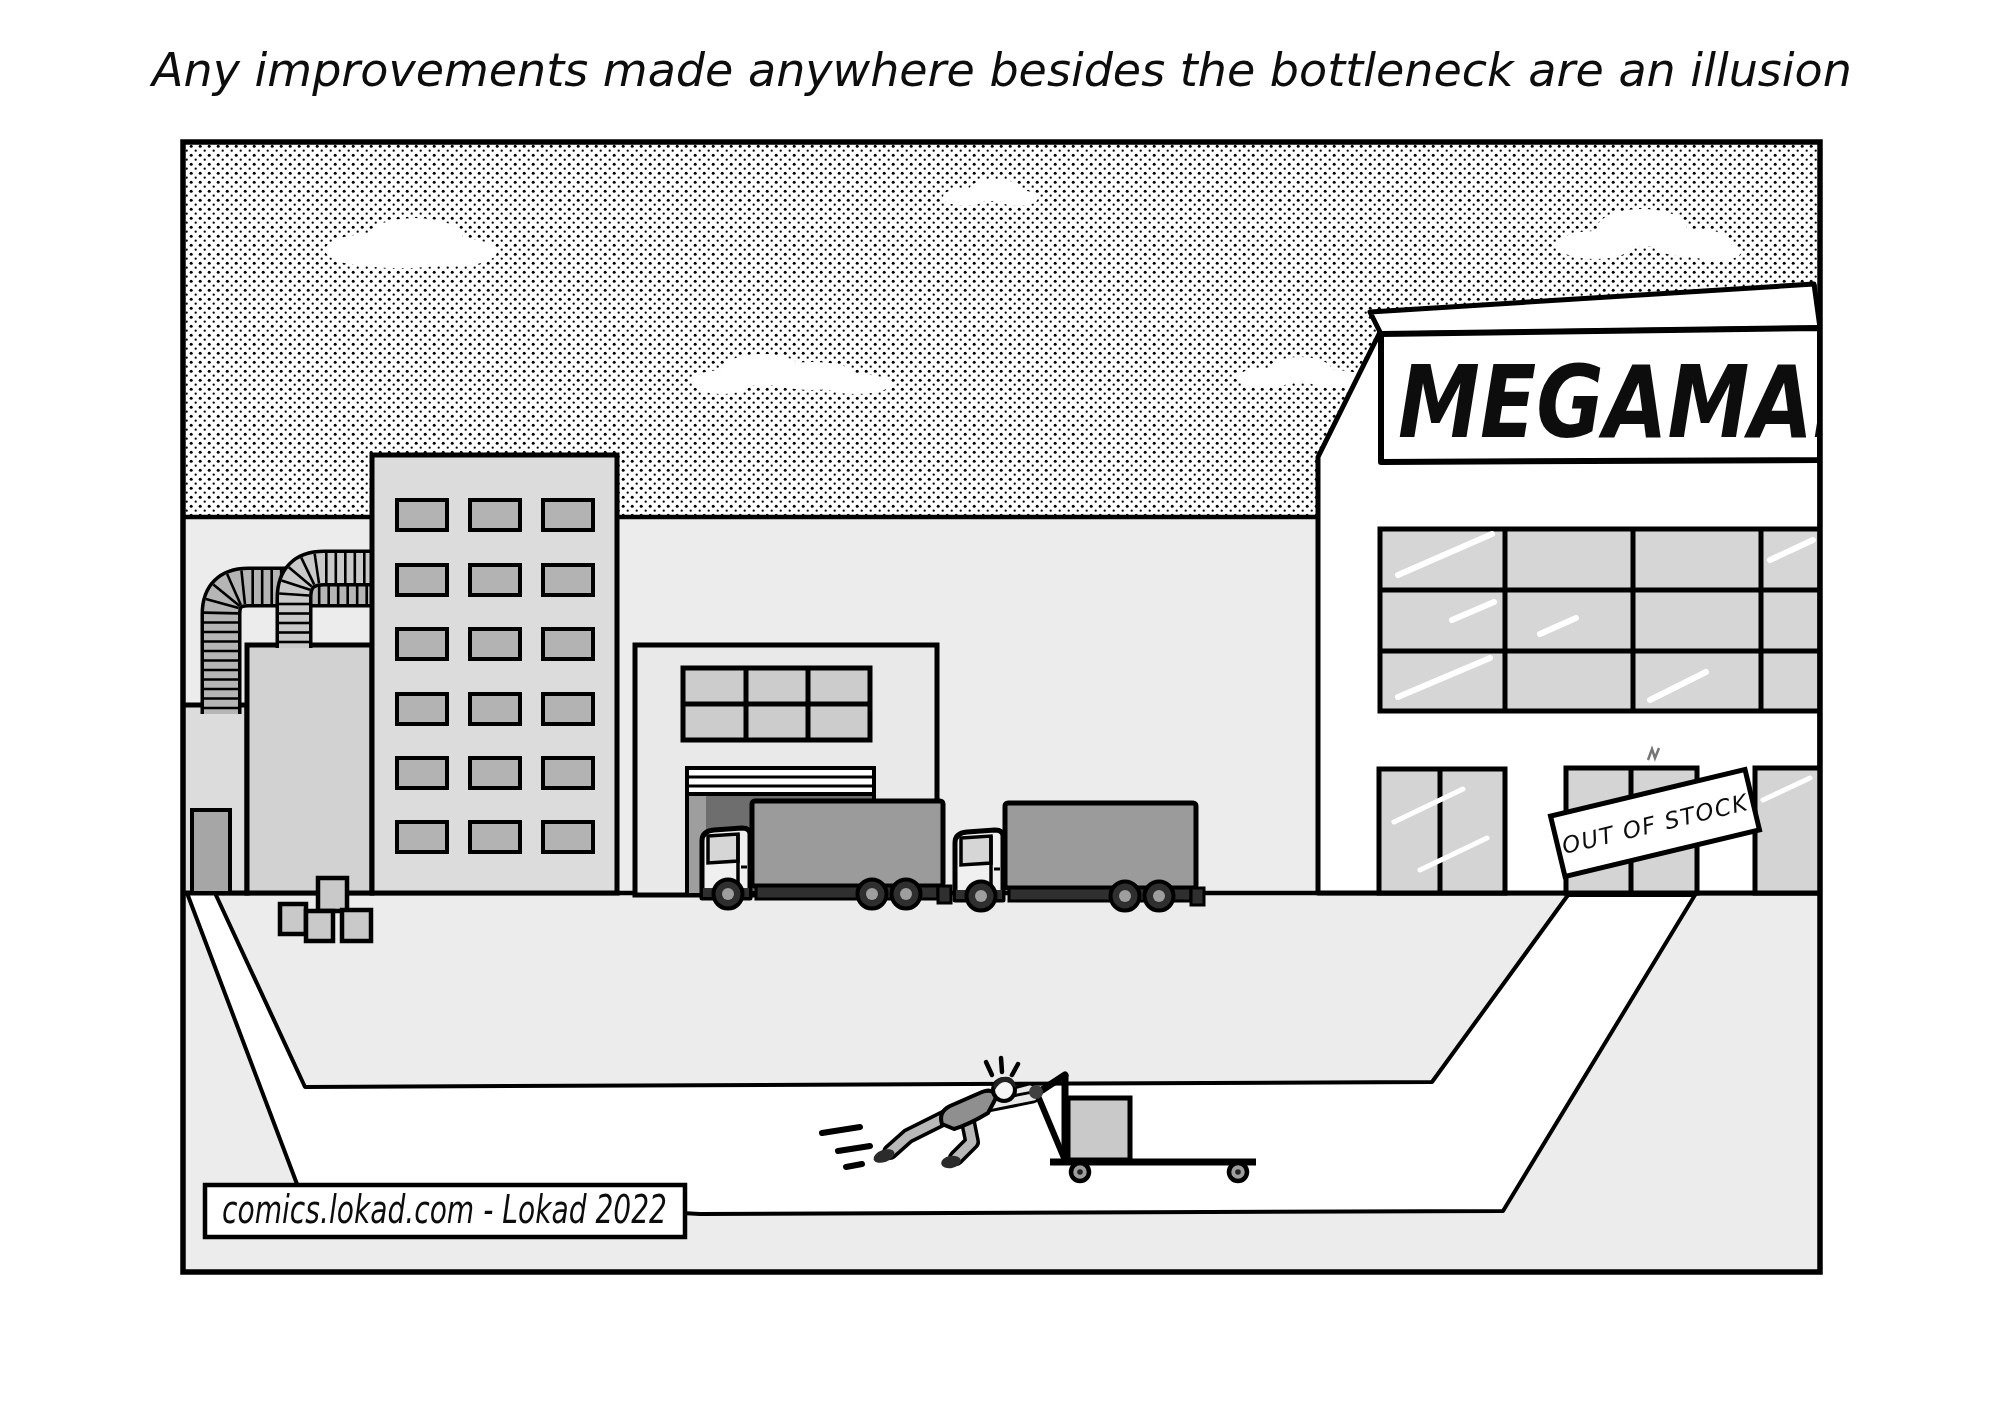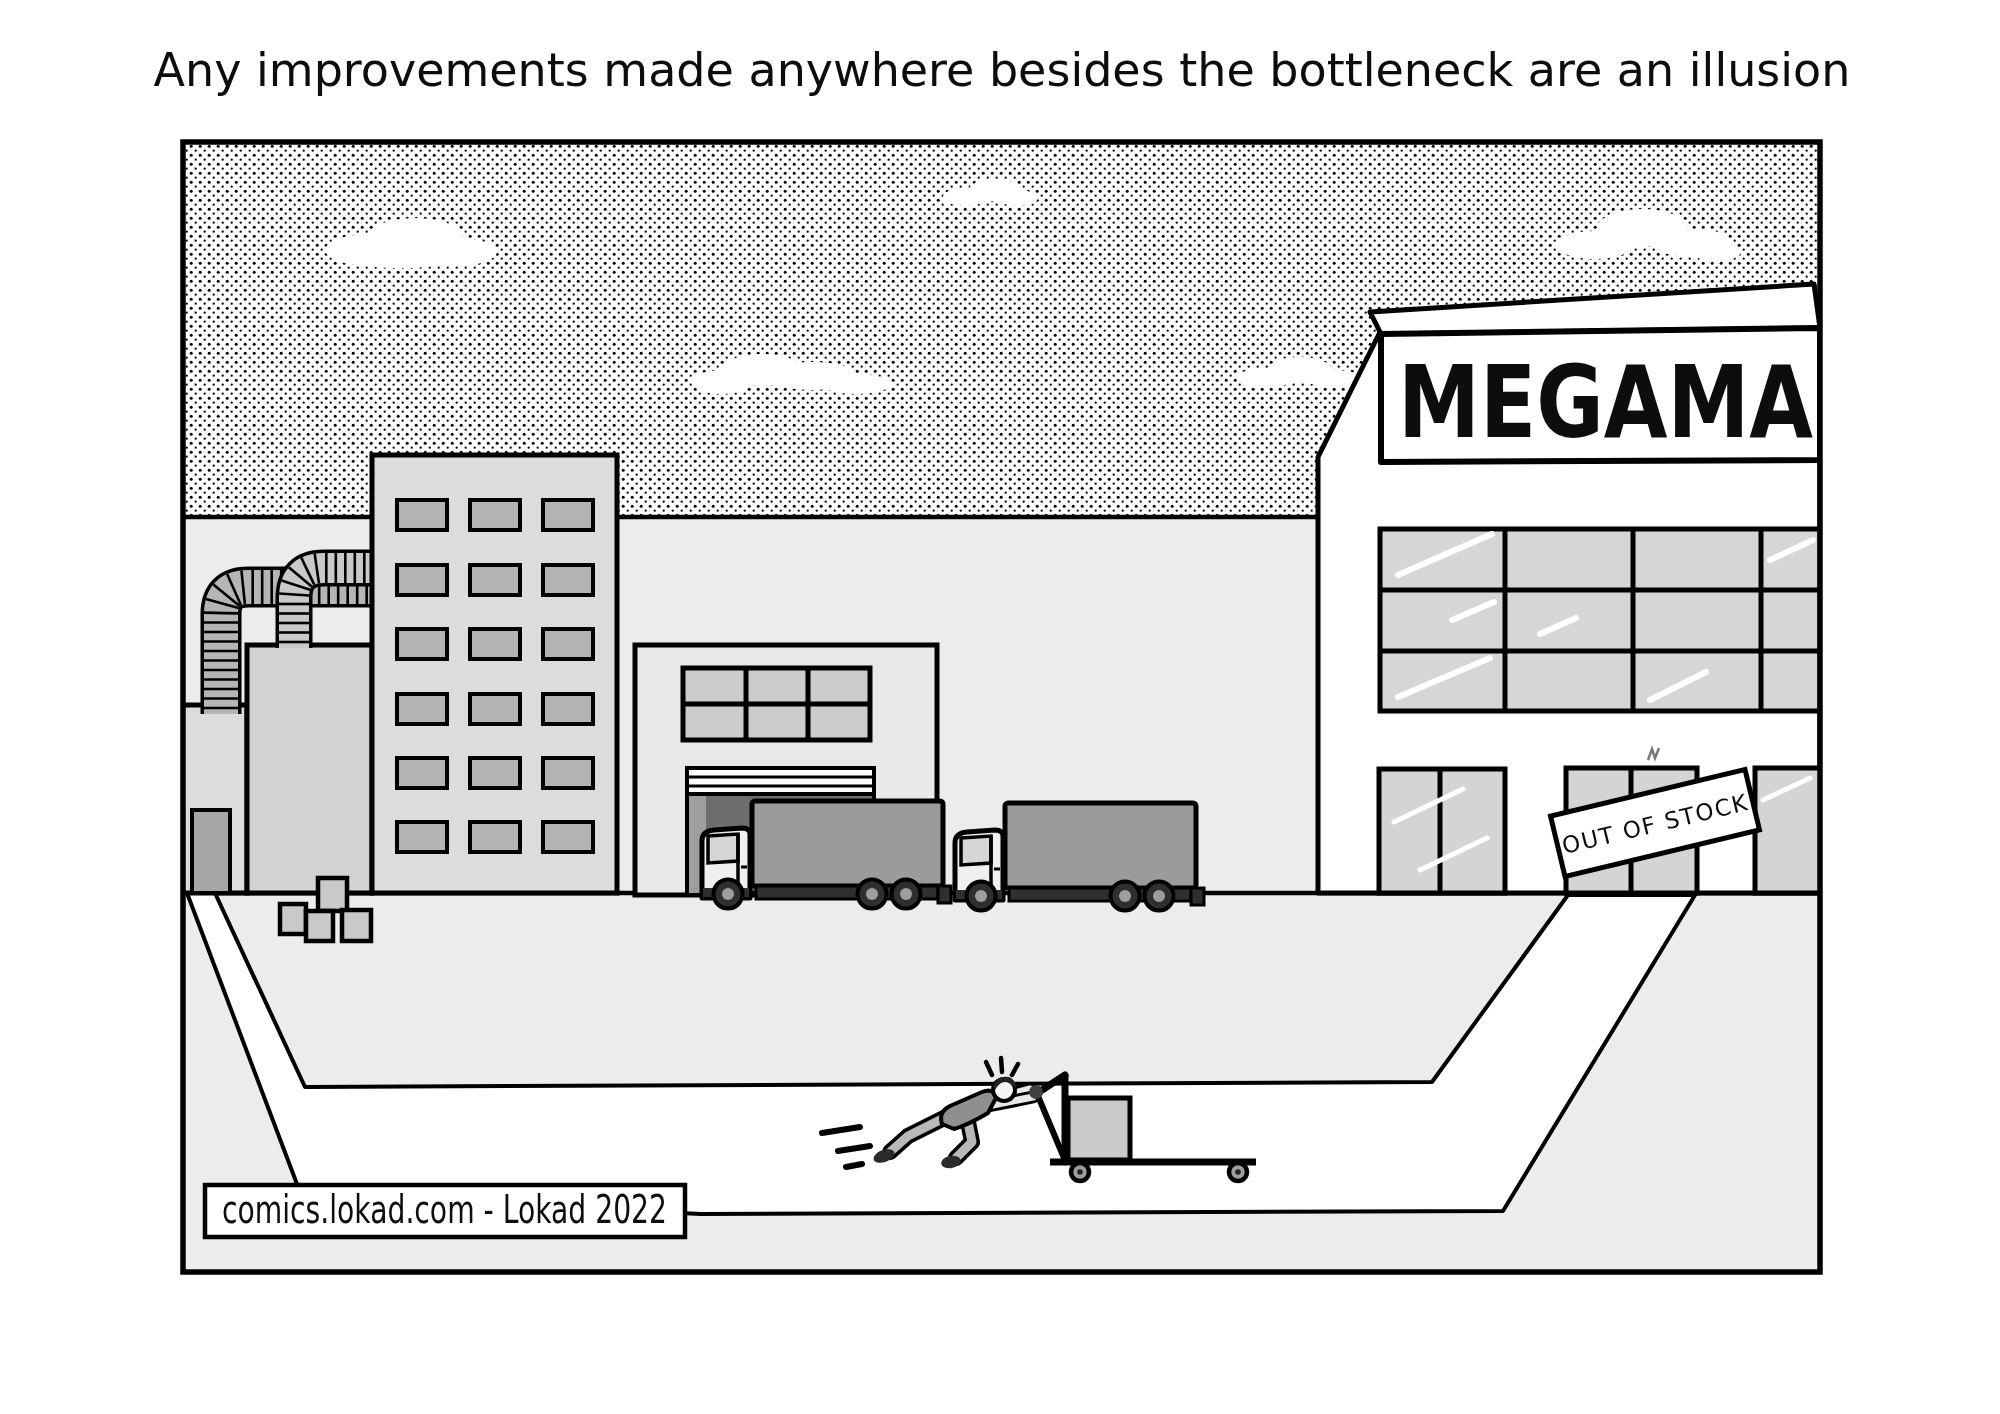--- a/index.html
+++ b/index.html
@@ -1,17 +1,17 @@
 <!DOCTYPE html>
 <html><head>
 <meta charset="utf-8">
 <style>
   html,body{margin:0;padding:0;background:#ffffff;}
   .page{position:relative;width:2000px;height:1389px;background:#ffffff;overflow:hidden;
-        font-family:"DejaVu Sans", sans-serif;}
+        font-family:"DejaVu Sans", sans-serif;font-style:italic;}
   svg text{font-family:"DejaVu Sans", sans-serif;}
 </style>
 </head>
 <body>
 
 <div class="page">
 <svg width="2000" height="1414" viewBox="0 0 2000 1414">
   <defs>
     <pattern id="halftone" width="9" height="9" patternUnits="userSpaceOnUse">
       <rect width="9" height="9" fill="#ffffff"></rect>

